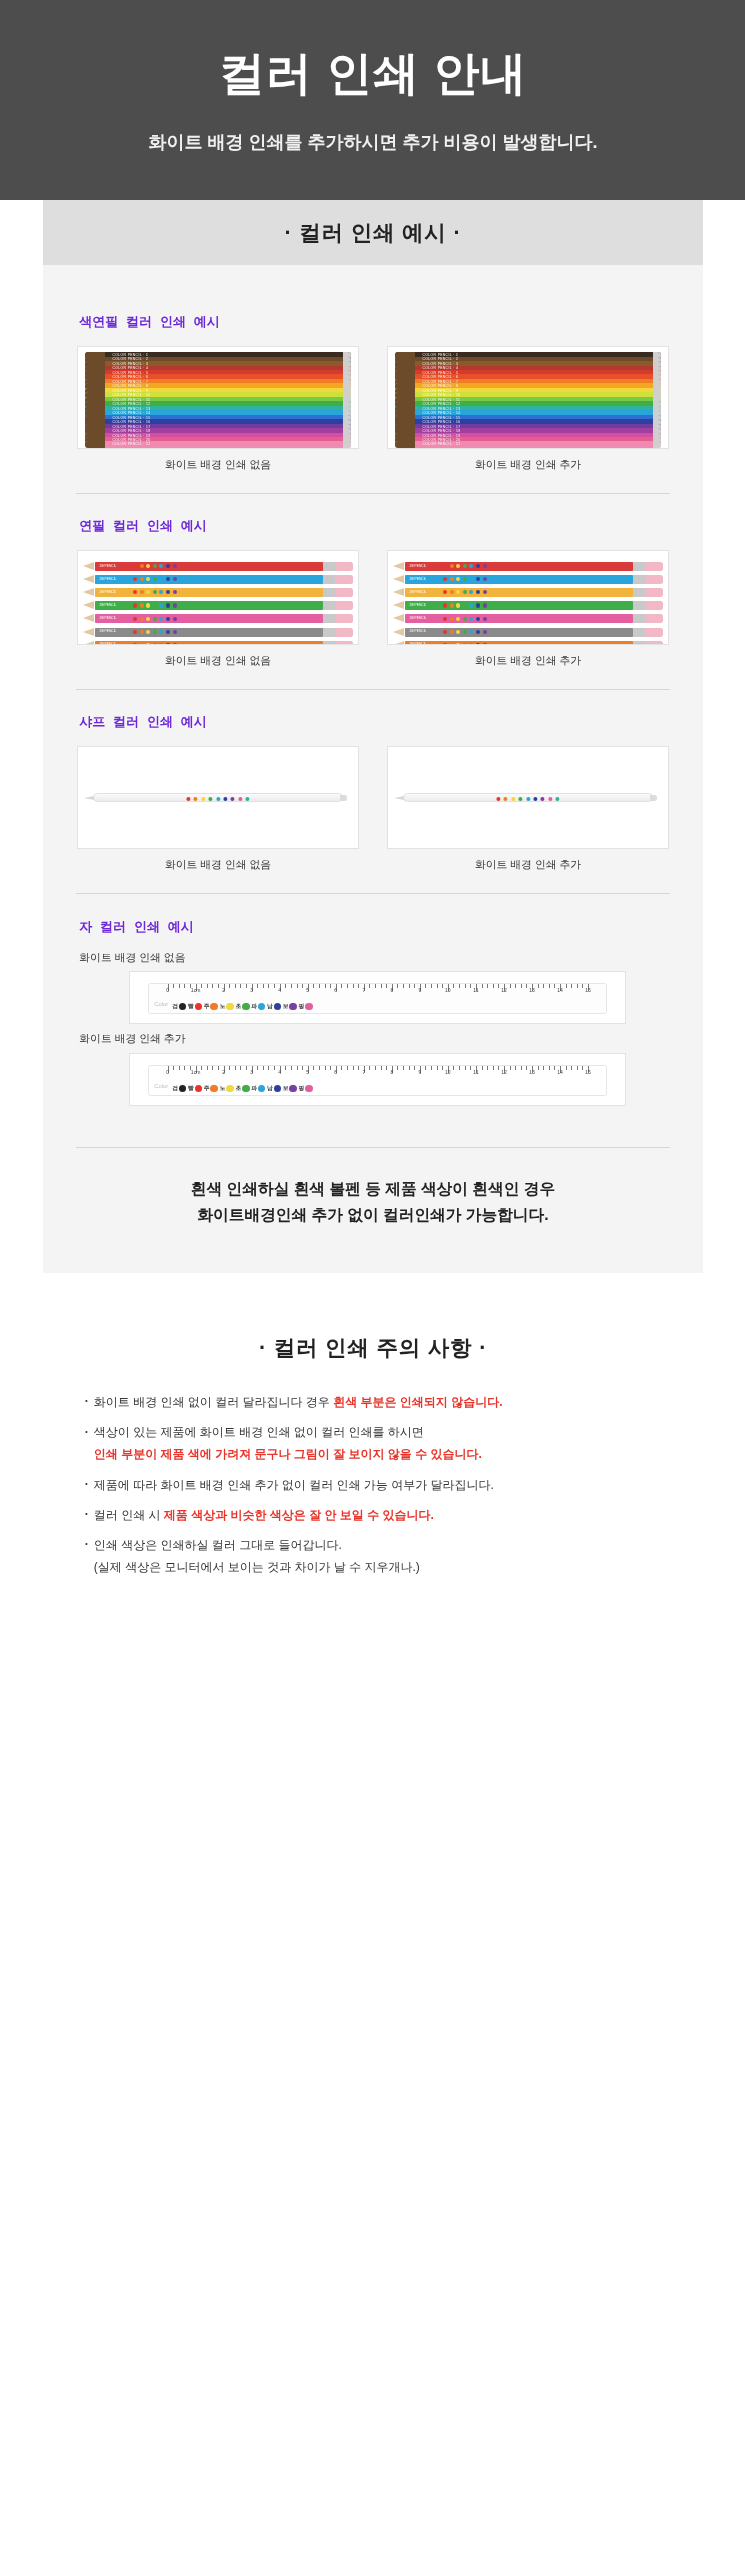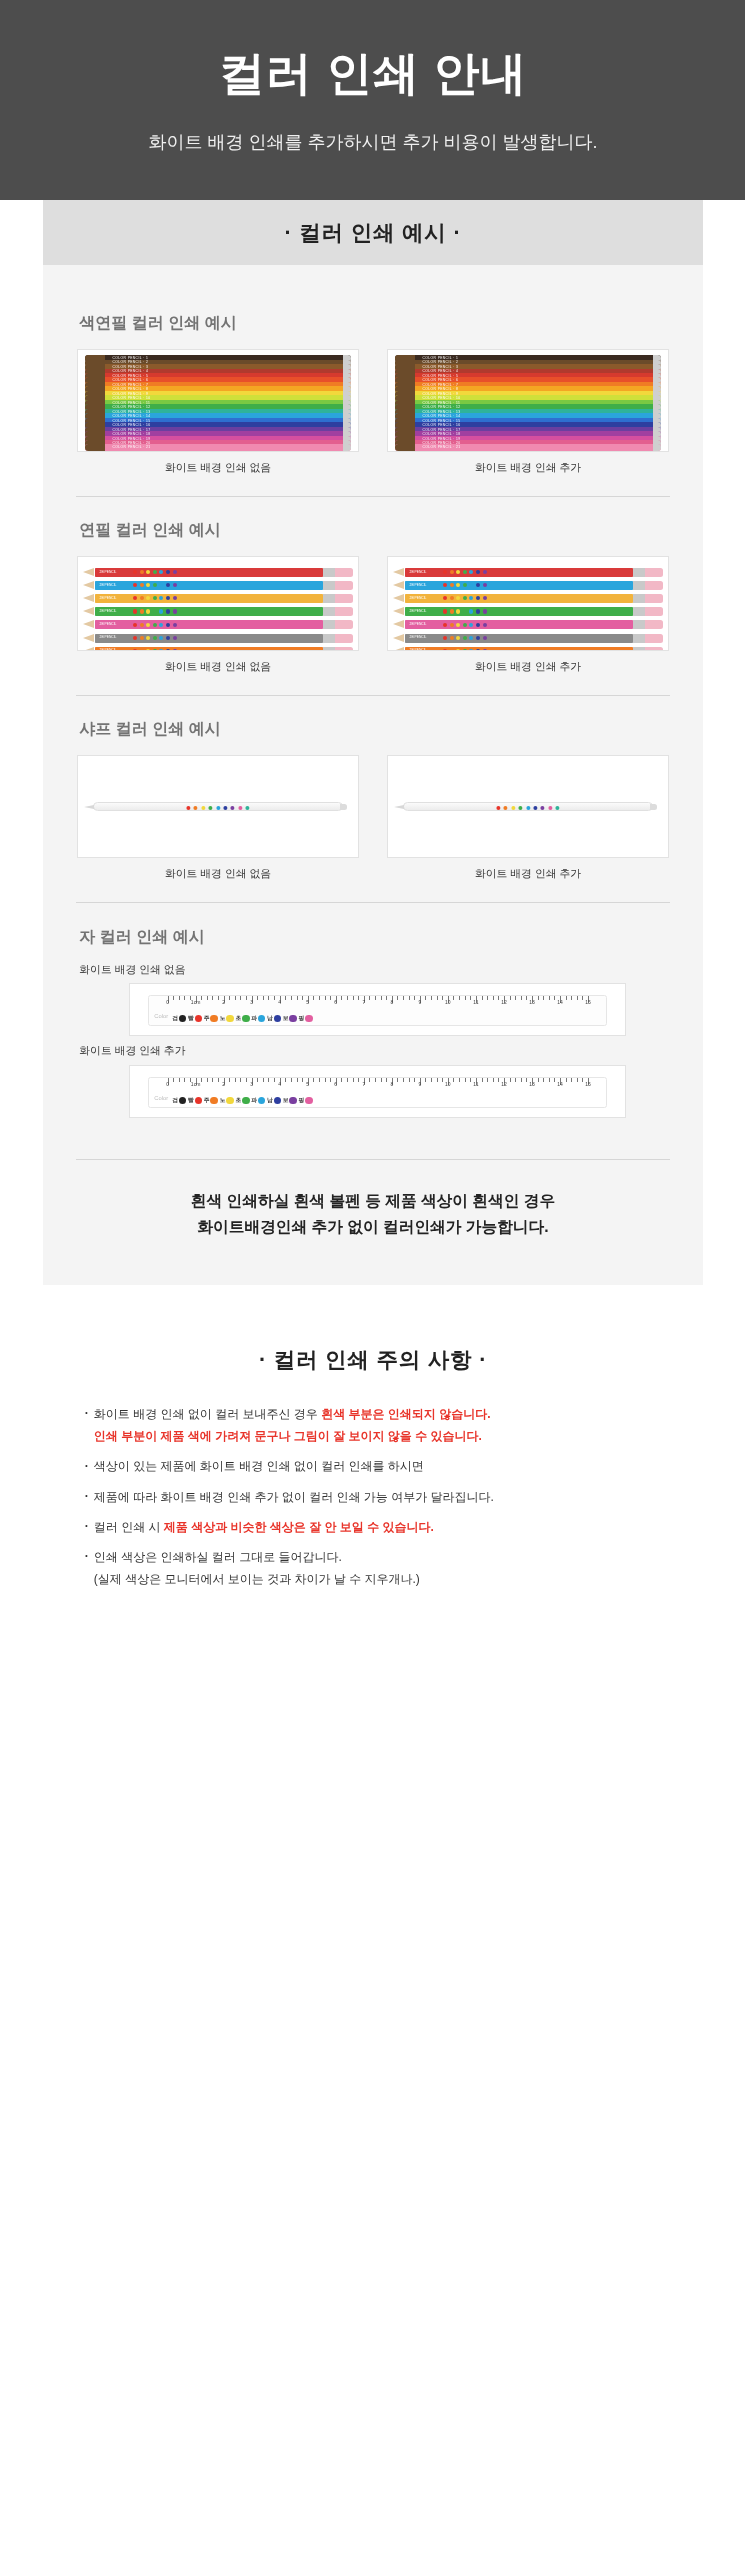--- a/index.html
+++ b/index.html
@@ -33,21 +33,21 @@
   .header-title {
     font-size: 46px;
     font-weight: bold;
     letter-spacing: 0.8px;
     margin: 0 0 25px 0;
     color: #ffffff;
   }
   .header-sub {
     font-size: 18px;
     color: #f0f0f0;
-    font-weight: normal;
+    font-weight: bold;
   }
 
   
   .intro {
     text-align: center;
     padding: 51px 0 41px 0;
   }
   .intro-line {
     font-size: 23px;
     font-weight: bold;
@@ -76,24 +76,25 @@
     padding: 25px 33px 0 33px;
   }
 
   .section {
     padding: 15px 0 21.5px 0;
   }
   .section + .section {
     border-top: 0.8px solid #d6d6d6;
   }
   .section-title {
-    font-size: 16px;
+    font-size: 13px;
     font-weight: bold;
-    color: #737373;
+    color: #6d28d9;
     margin: 8.3px 0 15px 3.3px;
+    font-family: Liberation Mono, monospace;
   }
 
   .pair {
     display: flex;
     justify-content: center;
     gap: 28px;
   }
   .pair-col {
     width: 282px;
     text-align: center;
@@ -1093,23 +1094,23 @@
 
     <div class="panel-note">
       <div>흰색 인쇄하실 흰색 볼펜 등 제품 색상이 흰색인 경우</div>
       <div>화이트배경인쇄 추가 없이 컬러인쇄가 가능합니다.</div>
     </div>
   </div>
 
   <div class="caution">
     <div class="caution-title">· 컬러 인쇄 주의 사항 ·</div>
     <div class="caution-list" id="cautionList">
-        <div class="c-item"><span class="t-normal">화이트 배경 인쇄 없이 컬러 보내주신 경우 </span><span class="hl-red">흰색 부분은 인쇄되지 않습니다.</span></div>
+        <div class="c-item"><span class="t-normal">화이트 배경 인쇄 없이 컬러 달라집니다 경우 </span><span class="hl-red">흰색 부분은 인쇄되지 않습니다.</span></div>
+        <div class="c-item"><span class="t-normal">색상이 있는 제품에 화이트 배경 인쇄 없이 컬러 인쇄를 하시면</span></div>
         <div class="c-item noBullet"><span class="hl-red">인쇄 부분이 제품 색에 가려져 문구나 그림이 잘 보이지 않을 수 있습니다.</span></div>
-        <div class="c-item"><span class="t-normal">색상이 있는 제품에 화이트 배경 인쇄 없이 컬러 인쇄를 하시면</span></div>
         <div class="c-item"><span class="t-normal">제품에 따라 화이트 배경 인쇄 추가 없이 컬러 인쇄 가능 여부가 달라집니다.</span></div>
         <div class="c-item"><span class="t-normal">컬러 인쇄 시 </span><span class="hl-red">제품 색상과 비슷한 색상은 잘 안 보일 수 있습니다.</span></div>
         <div class="c-item"><span class="t-normal">인쇄 색상은 인쇄하실 컬러 그대로 들어갑니다.</span></div>
         <div class="c-item noBullet"><span class="t-normal">(실제 색상은 모니터에서 보이는 것과 차이가 날 수 지우개나.)</span></div>
       </div>
   </div>
 
 </div>
 
 

